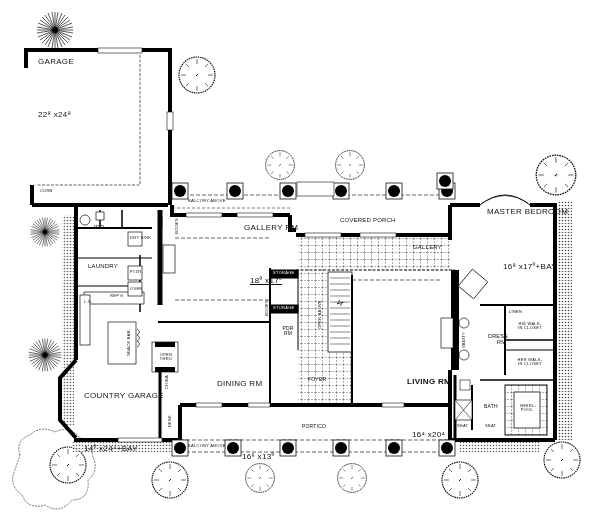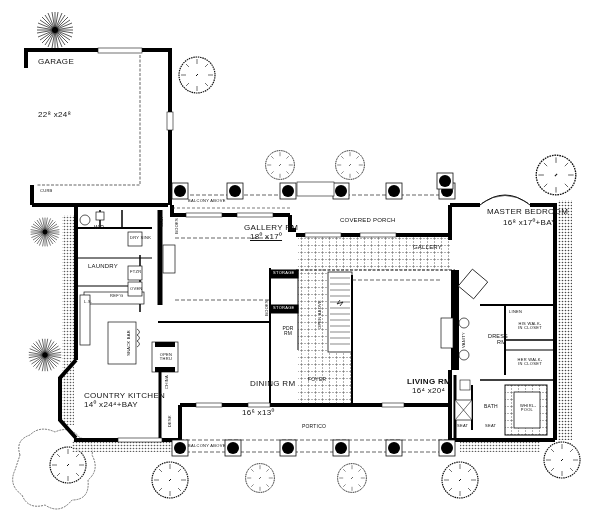--- a/index.html
+++ b/index.html
@@ -3,21 +3,21 @@
   <meta charset="utf-8">
   <style>
     html, body { margin: 0; padding: 0; background: #ffffff; }
     #plan-root { position: relative; width: 600px; height: 530px; overflow: hidden; background: #fff; }
     svg { position: absolute; left: 0; top: 0; }
     .lbl { position: absolute; font-family: "Liberation Sans", sans-serif; color: #111; font-size: 8px; line-height: 1; white-space: nowrap; letter-spacing: 0.3px; text-align: right; }
     .lbl.sm { font-size: 4.5px; letter-spacing: 0.2px; }
     .lbl.xs { font-size: 4px; }
     .vert { writing-mode: vertical-rl; transform: rotate(180deg); }
     .room-name { font-size: 8px; }
-    .dim { font-size: 8px; }
+    .dim { font-size: 8px; margin-top: 44px; }
   </style>
 </head>
 <body>
 
 <div id="plan-root">
   <svg width="600" height="530" viewBox="0 0 600 530">
     <defs>
       <pattern id="tile" width="7" height="7" patternUnits="userSpaceOnUse">
         <path d="M0 0 H7 M0 0 V7" stroke="#222" stroke-width="0.7" stroke-dasharray="2,1"></path>
       </pattern>
@@ -251,24 +251,24 @@
 
   <span class="lbl sm" style="left:340px;top:217px;font-size:6px;">COVERED PORCH</span>
   <span class="lbl sm" style="left:413px;top:244px;font-size:6px;">GALLERY</span>
 
   <span class="lbl room-name" style="left:475px;top:208px;padding-left:12px;">MASTER BEDROOM</span>
   <span class="lbl dim" style="left:503px;top:219px;">16⁸ x17⁰+BAY</span>
 
   <span class="lbl sm" style="left:88px;top:263px;font-size:6px;">LAUNDRY</span>
   <span class="lbl sm" style="left:94px;top:225px;font-size:5px;">W.R.</span>
 
-  <span class="lbl room-name" style="left:84px;top:392px;">COUNTRY KITCHEN</span>
+  <span class="lbl room-name" style="left:84px;top:392px;">COUNTRY GARAGE</span>
   <span class="lbl dim" style="left:84px;top:401px;">14⁰ x24⁴+BAY</span>
 
-  <span class="lbl room-name" style="left:250px;top:380px;">DINING RM</span>
+  <span class="lbl room-name" style="left:217px;top:380px;">DINING RM</span>
   <span class="lbl dim" style="left:242px;top:409px;">16⁶ x13⁰</span>
 
   <span class="lbl sm" style="left:308px;top:377px;font-size:5px;">FOYER</span>
   <span class="lbl sm" style="left:282px;top:326px;font-size:5px;width:12px;white-space:normal;text-align:center;">PDR RM</span>
 
   <span class="lbl room-name" style="left:407px;top:378px;font-weight:bold;">LIVING RM</span>
   <span class="lbl dim" style="left:412px;top:387px;">16⁴ x20⁴</span>
 
   <span class="lbl sm" style="left:488px;top:334px;font-size:5.5px;width:18px;white-space:normal;">DRESS RM</span>
   <span class="lbl xs" style="left:517px;top:322px;width:26px;white-space:normal;text-align:center;">HIS WALK-IN CLOSET</span>

